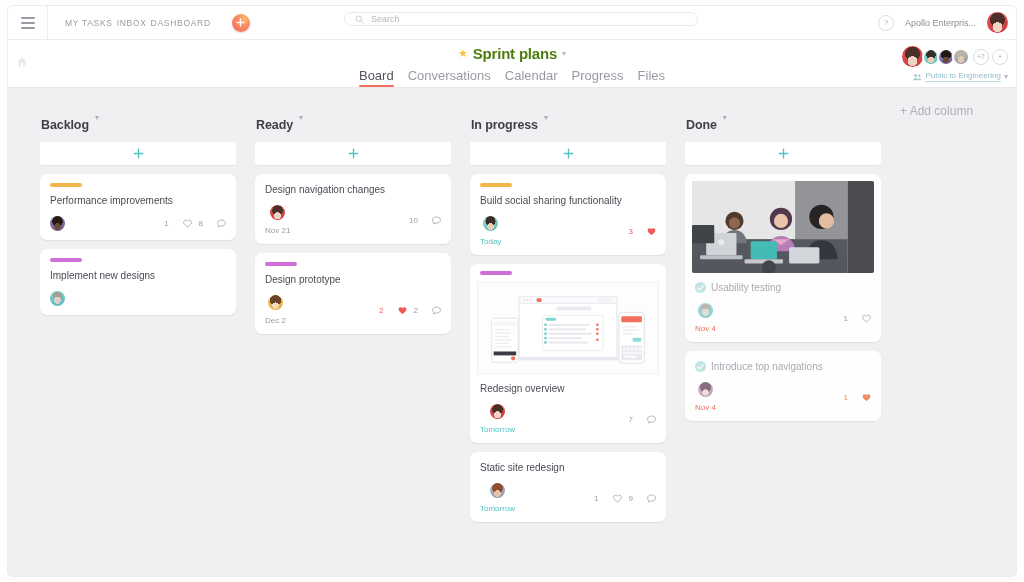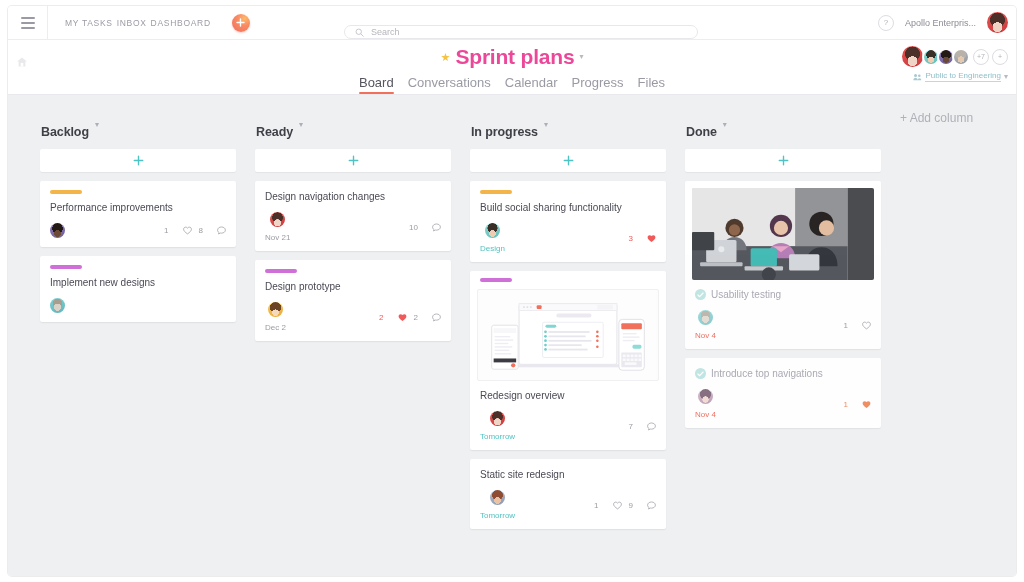--- a/index.html
+++ b/index.html
@@ -70,21 +70,20 @@
     position: absolute;
     left: 336px; top: 6px;
     width: 354px; height: 14px;
     border: 1px solid #e8e8ec;
     border-radius: 11px;
     display: flex; align-items: center;
     padding: 0 10px;
     gap: 7px;
     background: #fff;
     cursor: text;
-    margin-top: 13px;
   }
   .search-wrap input {
     border: none; outline: none;
     font-size: 9px; color: #8e8e99;
     font-family: "Liberation Sans", sans-serif;
     flex: 1; background: transparent;
   }
   .search-wrap input::placeholder { color: #b5b5bd; }
   .topbar-right {
     position: absolute;
@@ -126,22 +125,22 @@
     flex-direction: column;
     align-items: center;
     justify-content: flex-start;
     padding-top: 5px;
   }
   .proj-title-row {
     display: flex; align-items: center; gap: 5px;
   }
   .star-icon { color: #f5c343; font-size: 11px; line-height: 1; }
   .proj-title {
-    font-size: 21px; font-weight: bold;
-    color: #ec4899; letter-spacing: -0.2px;
+    font-size: 15px; font-weight: bold;
+    color: #4d7c0f; letter-spacing: -0.2px;
     cursor: pointer;
   }
   .caret { color: #b9b9c2; font-size: 8px; line-height: 1; }
   .proj-tabs {
     display: flex; gap: 14px;
     margin-top: 6px;
   }
   .proj-tab {
     font-size: 13px; color: #9a9aa4;
     cursor: pointer; padding-bottom: 4px;
@@ -222,21 +221,21 @@
     border-radius: 2px;
     display: flex; align-items: center; justify-content: center;
     box-shadow: 0 1px 1px rgba(0,0,0,0.05);
     cursor: pointer;
     margin-bottom: 9px;
   }
   .add-card-btn svg { display: block; }
 
   .card {
     background: #fff;
-    border-radius: 2px;
+    border-radius: 7px;
     box-shadow: 0 1px 1.5px rgba(0,0,0,0.07);
     padding: 9px 10px 9px 10px;
     margin-bottom: 9px;
     cursor: pointer;
   }
   .card.has-thumb { padding: 7px 7px 9px 7px; }
   .label-bar {
     height: 4px; width: 32px; border-radius: 2px;
     margin-bottom: 7px;
   }
@@ -500,21 +499,21 @@
             </svg>
           </div>
           <div class="card">
             <div class="label-bar" style="background:#f3b54a;"></div>
             <div class="card-title">
               <span>Build social sharing functionality</span>
             </div>
             <div class="card-foot">
               <div class="foot-left">
                 <div class="avatar card-avatar av-man-teal"></div>
-                <span class="due today">Design</span>
+                <span class="due today">Today</span>
               </div>
               <div class="foot-right">
                 <span class="metric liked">
                   <span>3</span>
                   <svg width="9" height="9" viewBox="0 0 12 11">
                     <path d="M6 10C2.6 7.6.8 5.9.8 3.8.8 2.2 2 1 3.5 1c.9 0 1.9.5 2.5 1.3C6.6 1.5 7.6 1 8.5 1 10 1 11.2 2.2 11.2 3.8c0 2.1-1.8 3.8-5.2 6.2z" fill="#ef5a5a"></path>
                   </svg>
                 </span>
               </div>
             </div>

